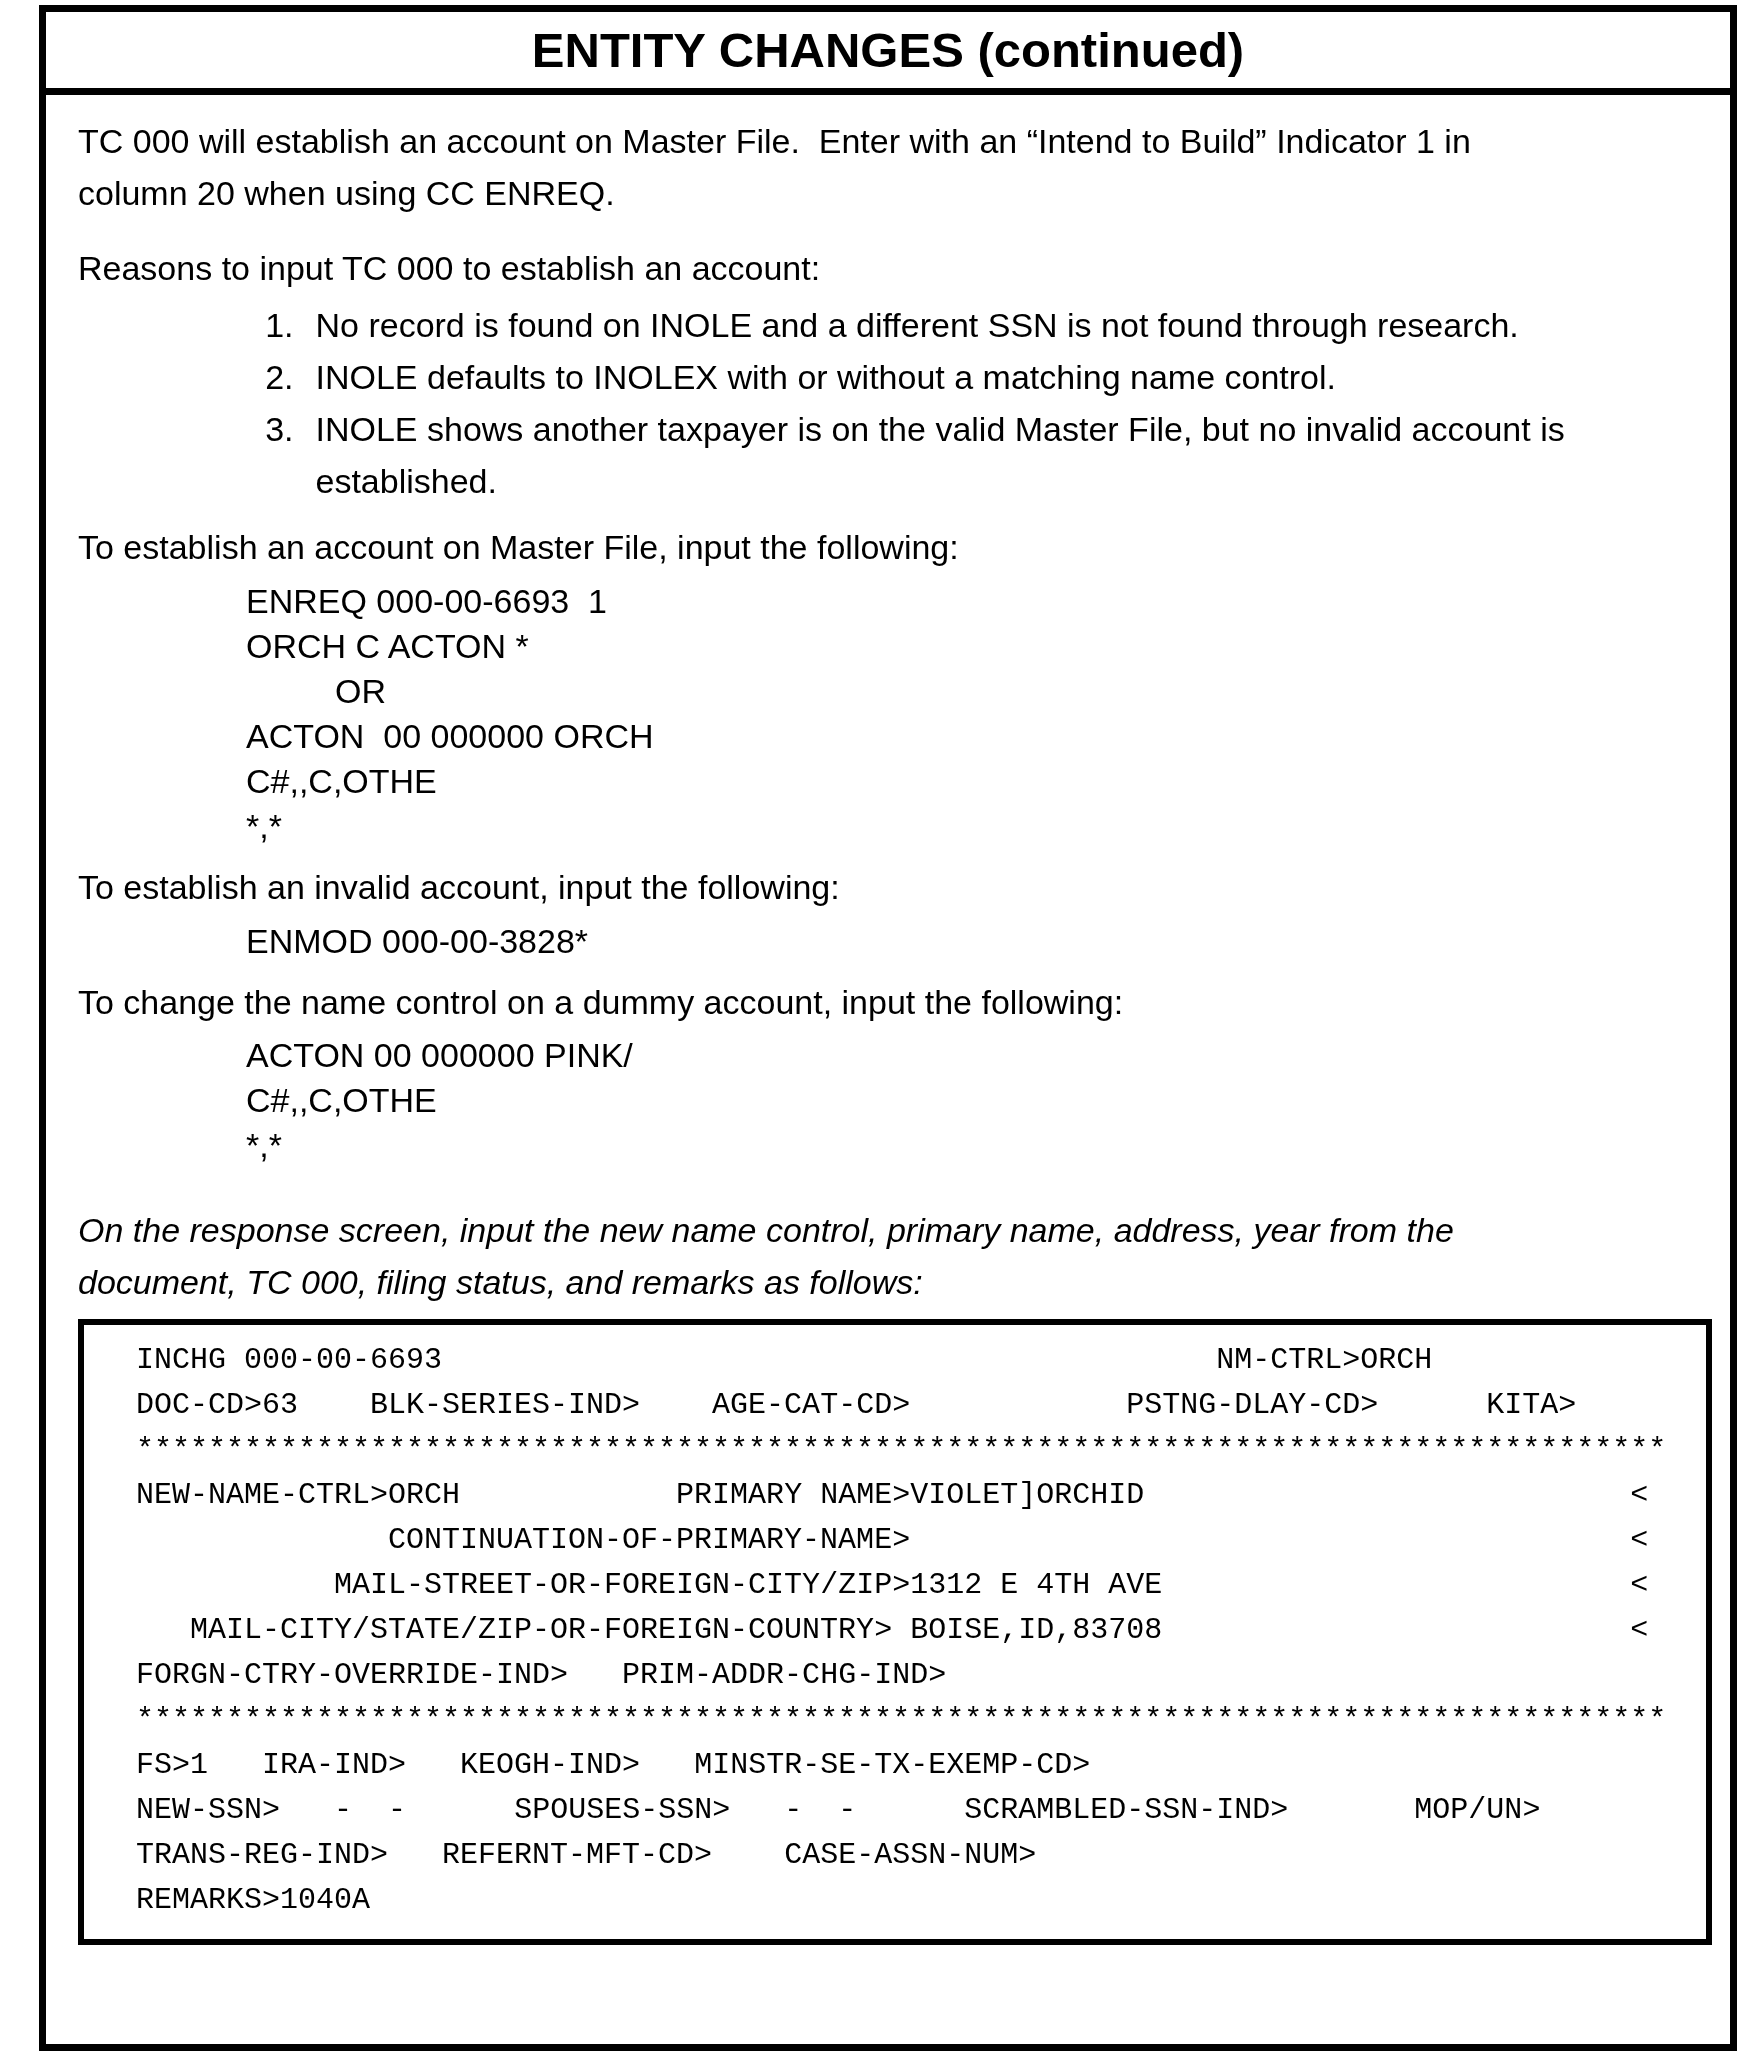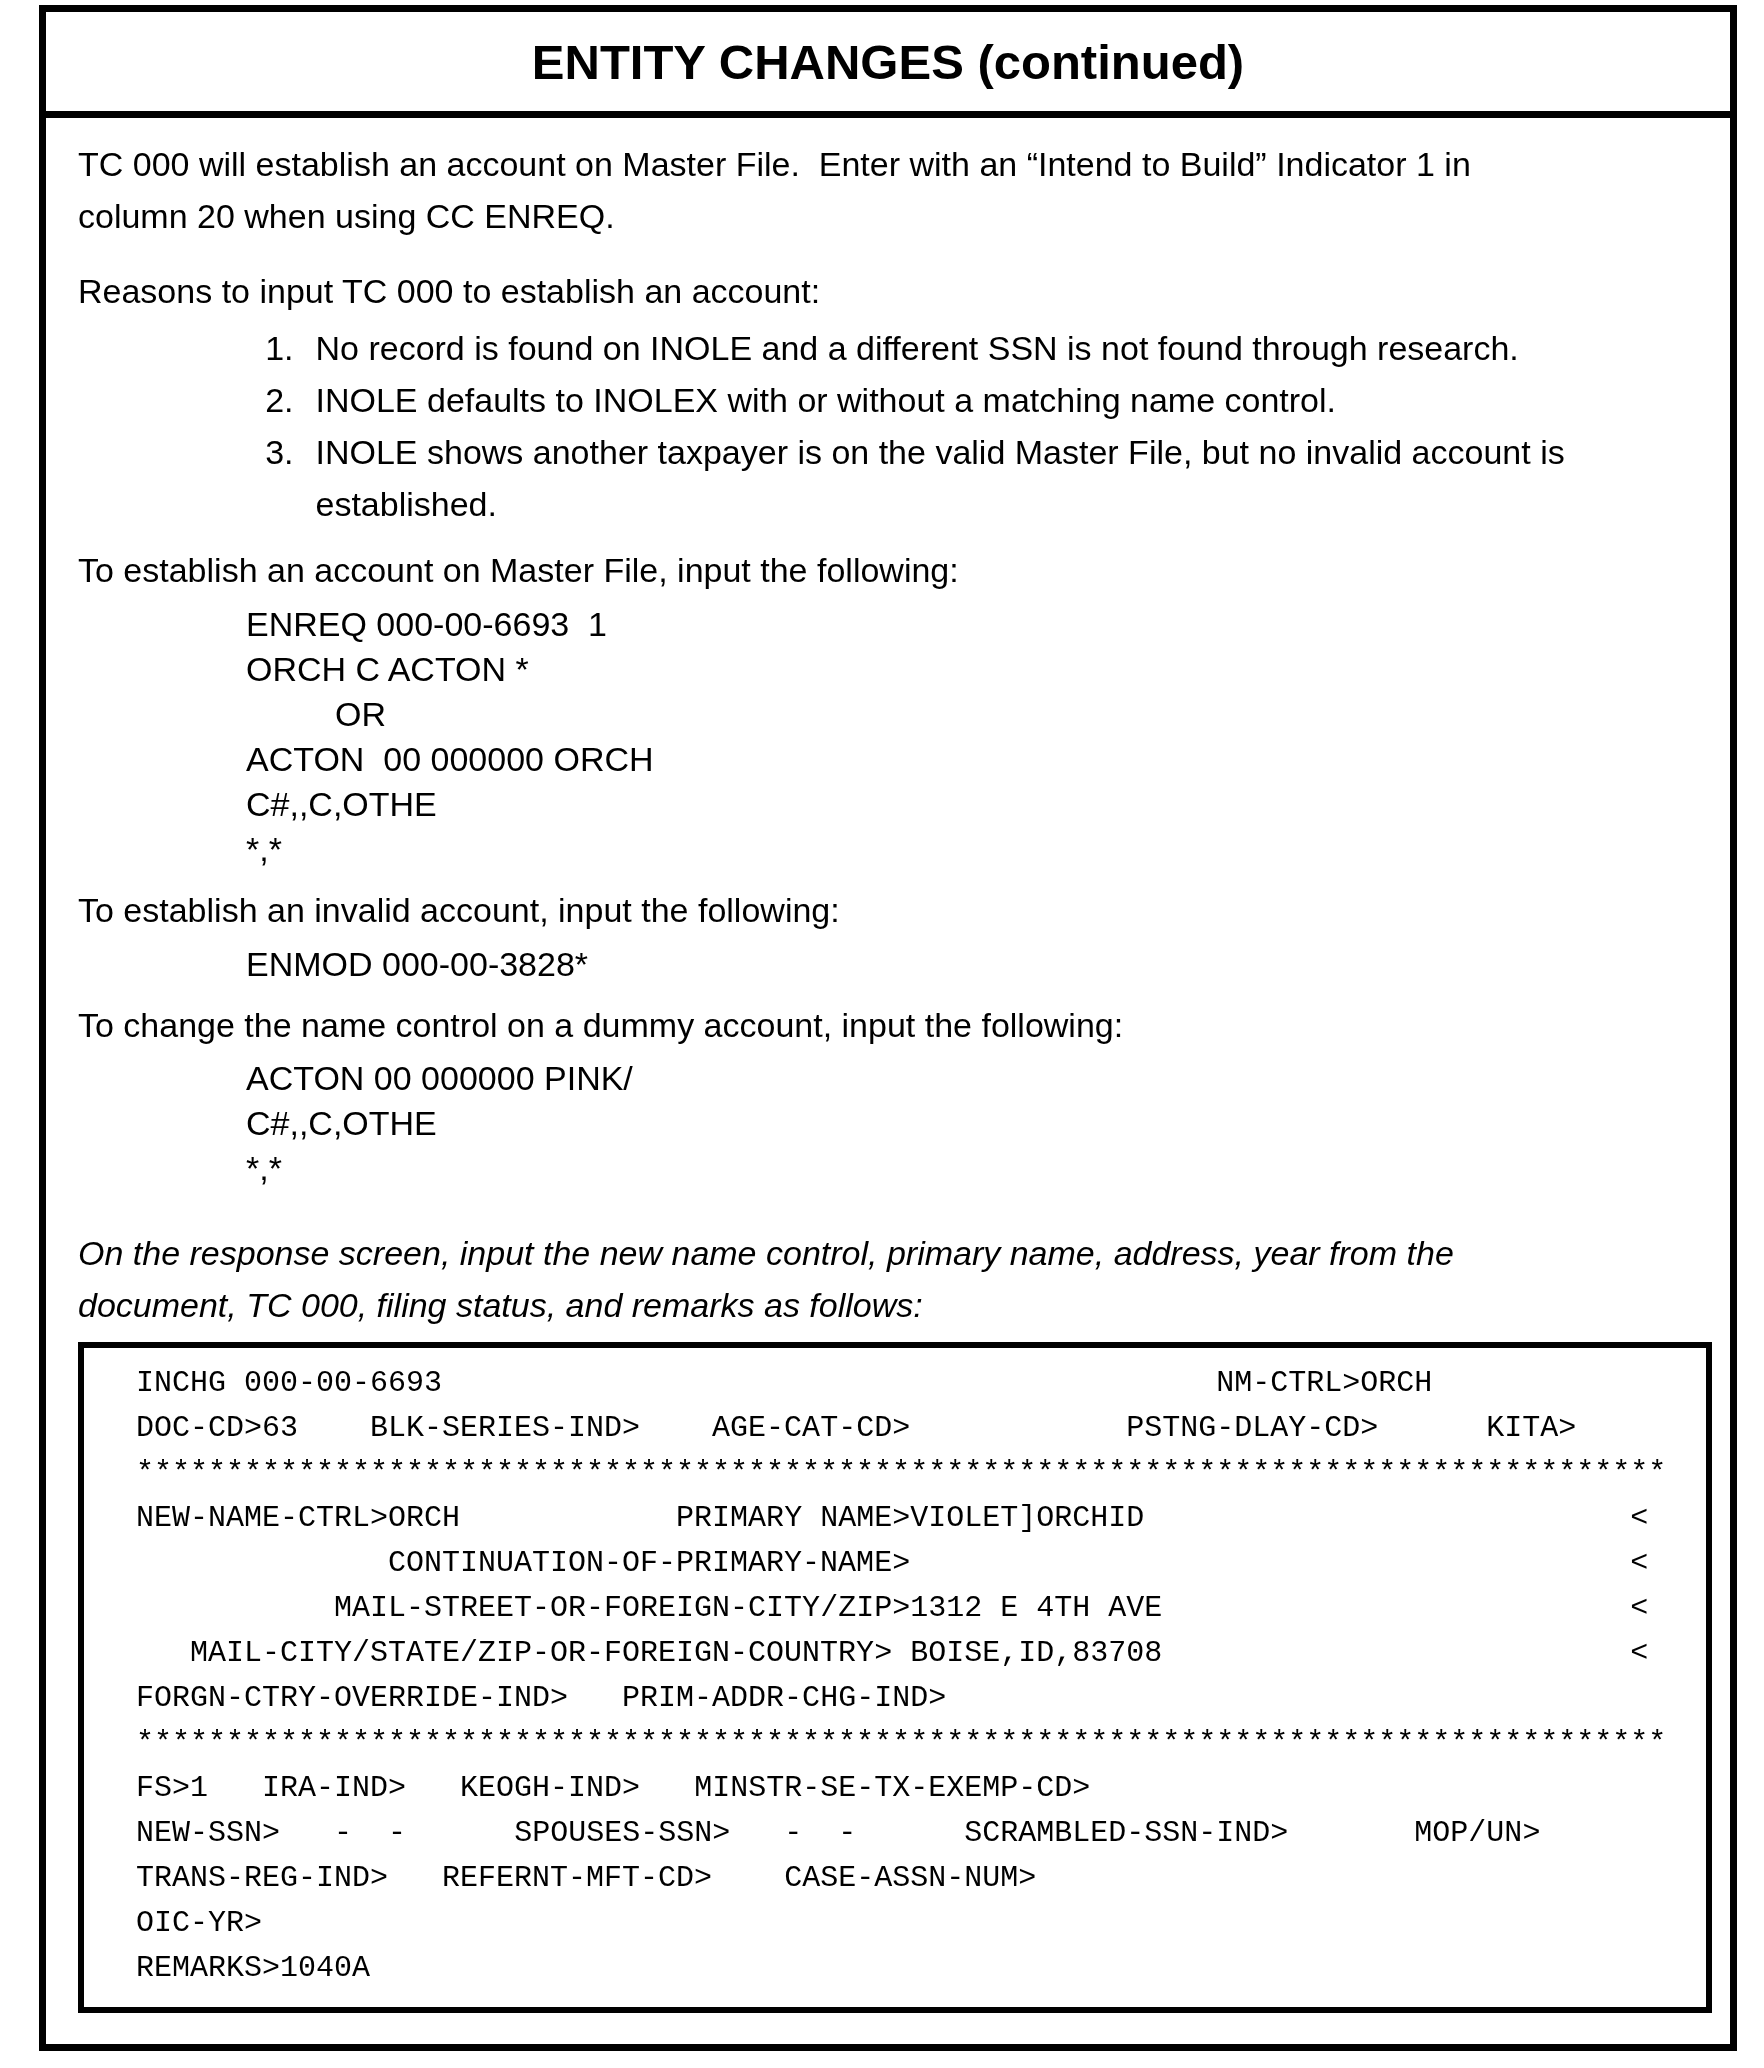--- a/index.html
+++ b/index.html
@@ -8,21 +8,21 @@
   .page {
     position: absolute; left: 39px; top: 5.3px;
     width: 1698px; height: 2046px;
     border: 7.1px solid #000; box-sizing: border-box;
     background: #fff;
     font-family: "Liberation Sans", sans-serif;
     color: #000;
   }
 
   .titlebar {
-    height: 106px; box-sizing: border-box;
+    height: 83px; box-sizing: border-box;
     border-bottom: 7.1px solid #000;
     display: flex; align-items: center; justify-content: center;
   }
   .title { font-size: 49px; font-weight: bold; letter-spacing: 0px; }
 
   .content { padding: 19.6px 18px 0 32px; }
 
   .para {
     margin: 0; font-size: 34px; line-height: 52px;
     white-space: pre-wrap;
@@ -110,19 +110,18 @@
         <div class="line"><span>*************************************************************************************</span></div>
         <div class="line"><span>NEW-NAME-CTRL&gt;</span><span class="b">ORCH</span><span>            </span><span>PRIMARY NAME&gt;</span><span class="b">VIOLET]ORCHID</span><span>                           </span><span>&lt;</span></div>
         <div class="line"><span>              </span><span>CONTINUATION-OF-PRIMARY-NAME&gt;</span><span>                                        </span><span>&lt;</span></div>
         <div class="line"><span>           </span><span>MAIL-STREET-OR-FOREIGN-CITY/ZIP&gt;</span><span class="b">1312 E 4TH AVE</span><span>                          </span><span>&lt;</span></div>
         <div class="line"><span>   </span><span>MAIL-CITY/STATE/ZIP-OR-FOREIGN-COUNTRY&gt;</span><span> </span><span class="b">BOISE,ID,83708</span><span>                          </span><span>&lt;</span></div>
         <div class="line"><span>FORGN-CTRY-OVERRIDE-IND&gt;</span><span>   </span><span>PRIM-ADDR-CHG-IND&gt;</span></div>
         <div class="line"><span>*************************************************************************************</span></div>
         <div class="line"><span>FS&gt;</span><span class="b">1</span><span>   </span><span>IRA-IND&gt;</span><span>   </span><span>KEOGH-IND&gt;</span><span>   </span><span>MINSTR-SE-TX-EXEMP-CD&gt;</span></div>
         <div class="line"><span>NEW-SSN&gt;</span><span>   </span><span>-</span><span>  </span><span>-</span><span>      </span><span>SPOUSES-SSN&gt;</span><span>   </span><span>-</span><span>  </span><span>-</span><span>      </span><span>SCRAMBLED-SSN-IND&gt;</span><span>       </span><span>MOP/UN&gt;</span></div>
         <div class="line"><span>TRANS-REG-IND&gt;</span><span>   </span><span>REFERNT-MFT-CD&gt;</span><span>    </span><span>CASE-ASSN-NUM&gt;</span></div>
-        <div class="line"><span>OIC-YR&gt;</span></div>
         <div class="line"><span>REMARKS&gt;</span><span class="b">1040A</span></div>
       </div>
 
   </div>
 </div>
 
 
 </body></html>

